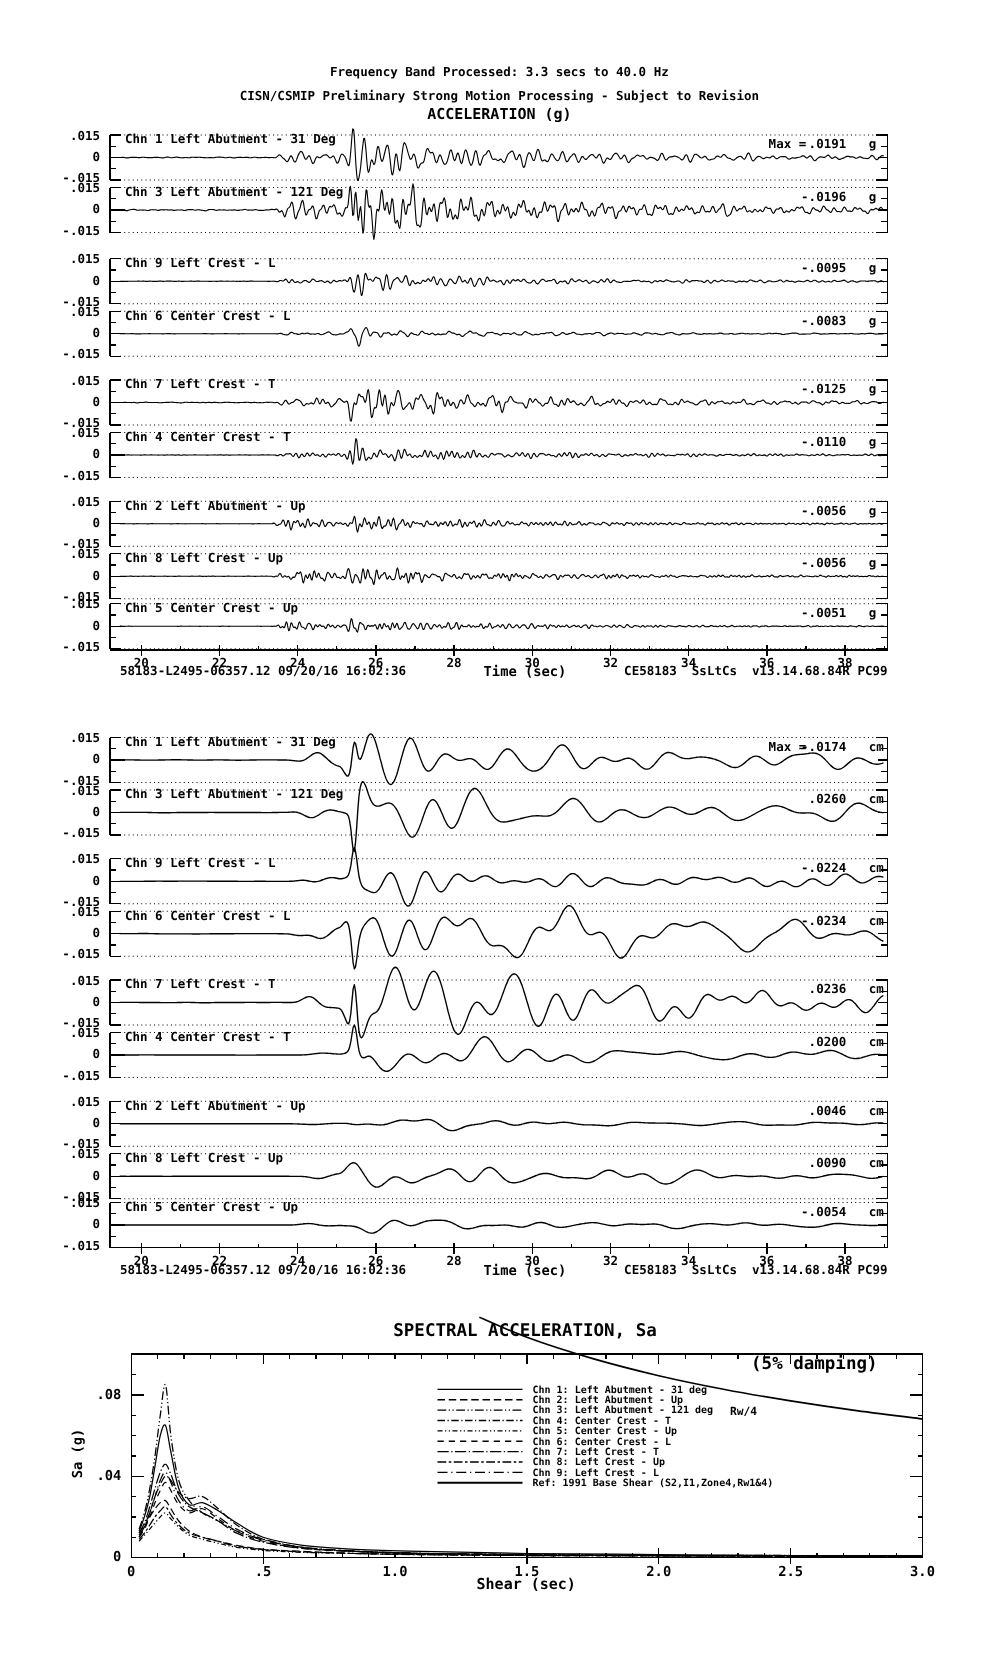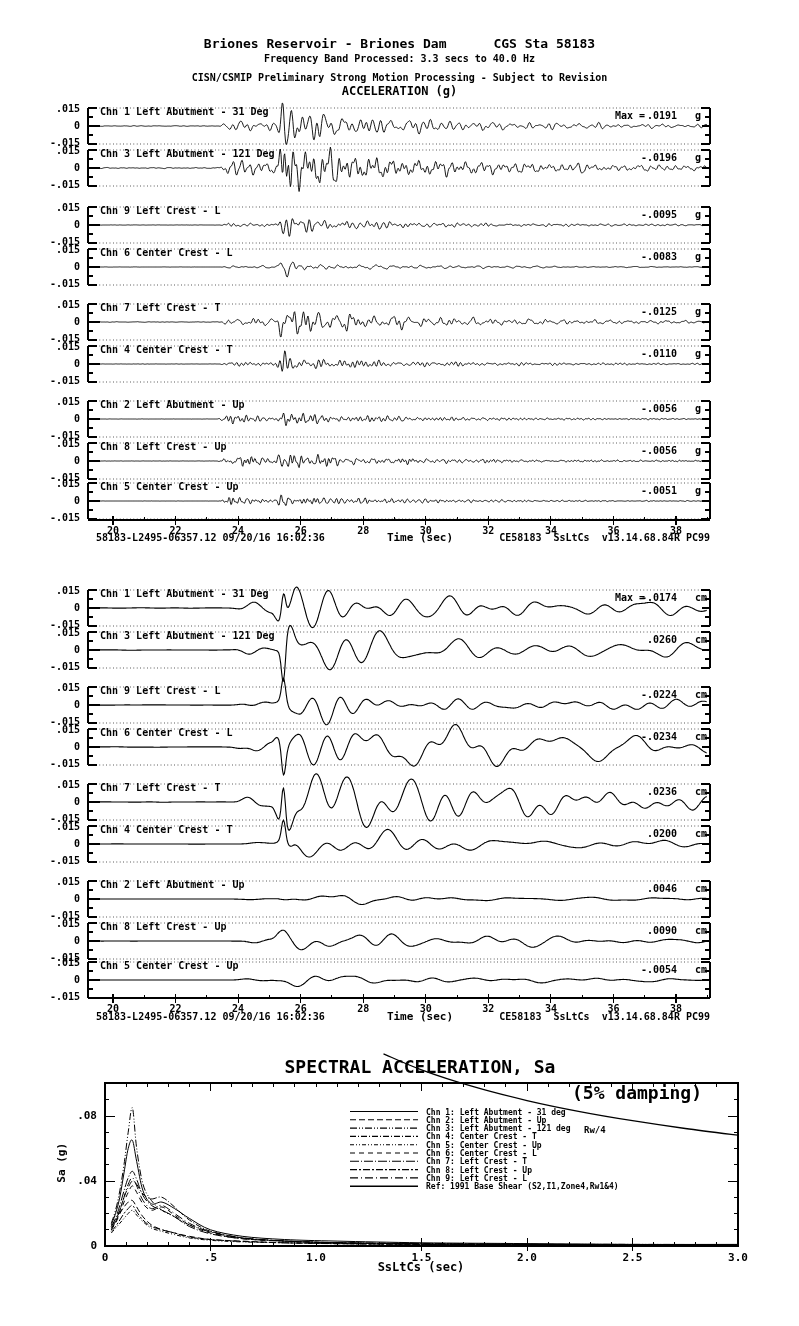--- a/index.html
+++ b/index.html
@@ -1,21 +1,21 @@
 <!DOCTYPE html>
 <html><head>
 <meta charset="utf-8">
 <style>
   html,body{margin:0;padding:0;background:#fff}
   #page{position:relative;width:799px;height:1326px;background:#fff;overflow:hidden;
         font-family:"DejaVu Sans Mono",monospace;color:#000}
   .abs{position:absolute;white-space:pre;line-height:1.05}
   .ctr{left:0;width:799px;text-align:center}
   .b{font-weight:bold}
-  .f13{font-size:13px}.f12{font-size:12px}.f10{font-size:10px}.f14{font-size:18px}
+  .f13{font-size:13px}.f12{font-size:12px}.f10{font-size:10px}.f14{font-size:14px}
   .f11{font-size:11px}.f9{font-size:9px}
   #plot{position:absolute;left:0;top:0}
   #plot text{fill:#000;font-family:"DejaVu Sans Mono",monospace;font-weight:bold}
   #plot path,#plot line,#plot polyline,#plot rect{stroke:#000;fill:none}
   .rot{transform:rotate(-90deg);transform-origin:50% 50%;text-align:center}
 </style>
 </head>
 <body>
 
 <div id="page">
@@ -409,32 +409,31 @@
         <text x="426" y="1161.8" font-size="8" text-anchor="start" dominant-baseline="middle">Chn 7: Left Crest - T</text>
         <line x1="350" y1="1169.6" x2="418" y2="1169.6" stroke-width="1.1" stroke-dasharray="7,2,2,2"></line>
         <text x="426" y="1170.1" font-size="8" text-anchor="start" dominant-baseline="middle">Chn 8: Left Crest - Up</text>
         <line x1="350" y1="1177.9" x2="418" y2="1177.9" stroke-width="1.1" stroke-dasharray="8,3,1,3"></line>
         <text x="426" y="1178.4" font-size="8" text-anchor="start" dominant-baseline="middle">Chn 9: Left Crest - L</text>
         <line x1="350" y1="1186.2" x2="418" y2="1186.2" stroke-width="1.6"></line>
         <text x="426" y="1186.7" font-size="8" text-anchor="start" dominant-baseline="middle">Ref: 1991 Base Shear (S2,I1,Zone4,Rw1&amp;4)</text>
       </g>
     </svg>
 
-  <div class="abs ctr f13 b" style="top:37px">Briones Reservoir - Briones Dam      CGS Sta 58183</div>
   <div class="abs ctr f10 b" style="top:54px">Frequency Band Processed: 3.3 secs to 40.0 Hz</div>
   <div class="abs ctr f10 b" style="top:73px">CISN/CSMIP Preliminary Strong Motion Processing - Subject to Revision</div>
 
   <div class="abs ctr f12 b" style="top:85px">ACCELERATION (g)</div>
   <div class="abs f10 b" style="left:96px;top:533px">58183-L2495-06357.12 09/20/16 16:02:36</div>
   <div class="abs f11 b" style="left:320px;top:532px;width:200px;text-align:center">Time (sec)</div>
   <div class="abs f10 b" style="left:498px;top:533px;width:212px;text-align:right">CE58183  SsLtCs  v13.14.68.84R PC99</div>
 
   <div class="abs f10 b" style="left:96px;top:1012px">58183-L2495-06357.12 09/20/16 16:02:36</div>
   <div class="abs f11 b" style="left:320px;top:1011px;width:200px;text-align:center">Time (sec)</div>
   <div class="abs f10 b" style="left:498px;top:1012px;width:212px;text-align:right">CE58183  SsLtCs  v13.14.68.84R PC99</div>
 
   <div class="abs f14 b" style="left:41px;top:1058px;width:758px;text-align:center">SPECTRAL ACCELERATION, Sa</div>
   <div class="abs f9 b" style="left:584px;top:1126px">Rw/4</div>
   <div class="abs f14 b" style="left:498px;top:1084px;width:204px;text-align:right">(5% damping)</div>
   <div class="abs f11 b rot" style="left:20px;top:1157px;width:84px">Sa (g)</div>
-  <div class="abs f12 b" style="left:321px;top:1261px;width:200px;text-align:center">SsLtCs (sec)</div>
+  <div class="abs f12 b" style="left:321px;top:1261px;width:200px;text-align:center">Shear (sec)</div>
 
 </div>
 
 </body></html>

